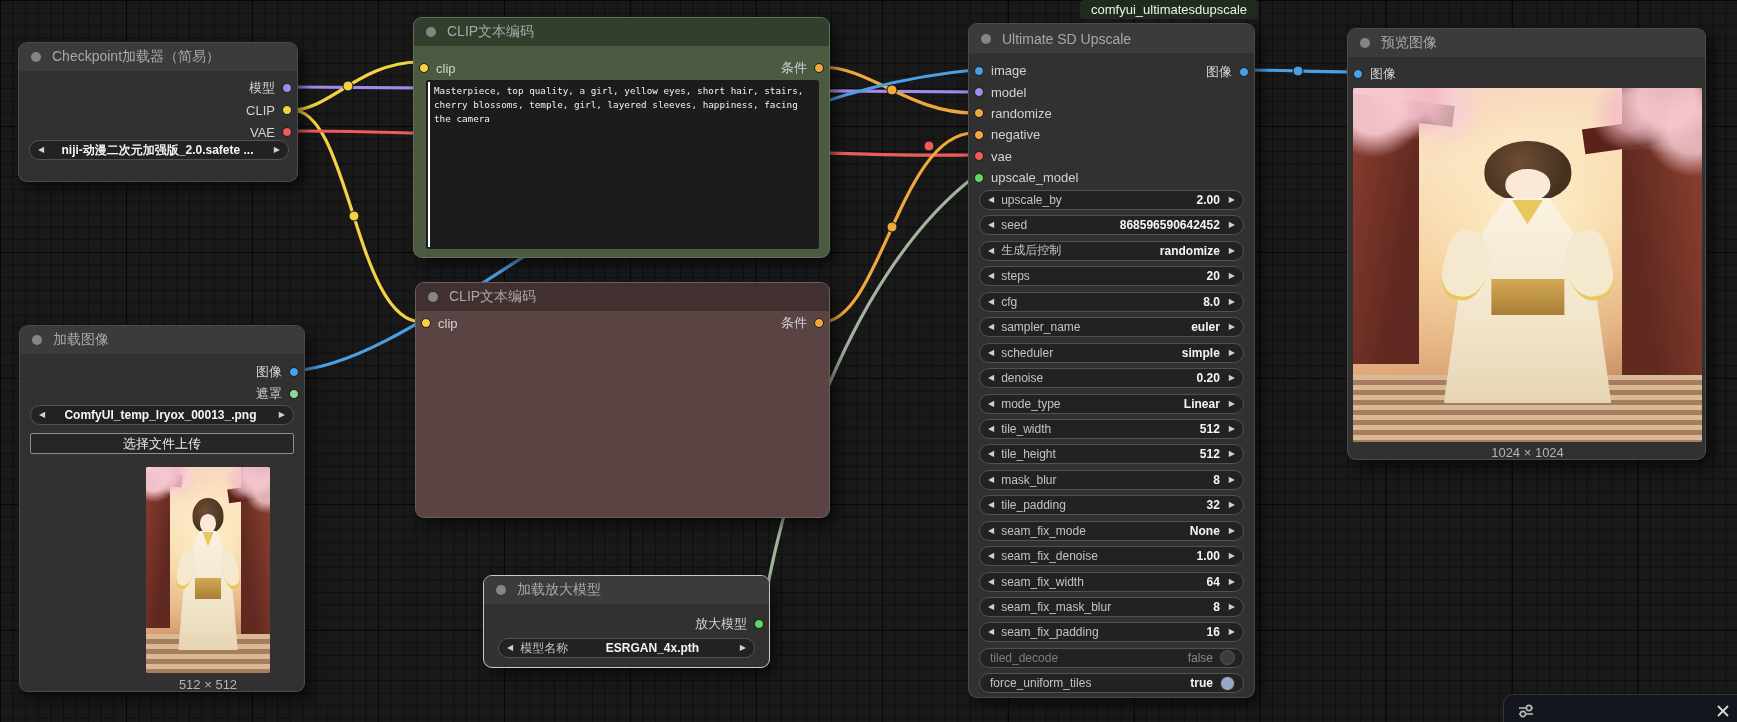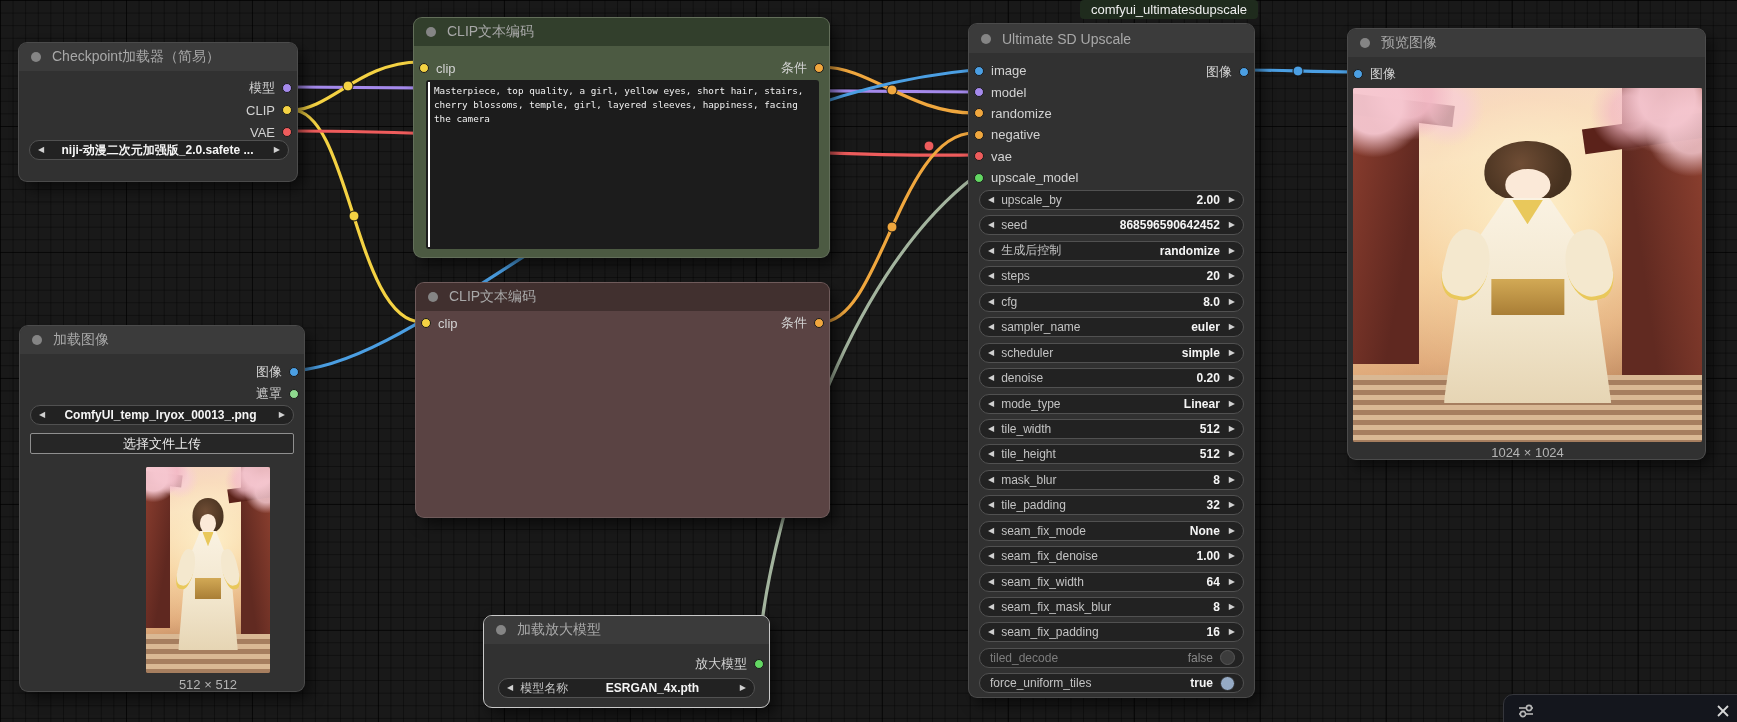--- a/index.html
+++ b/index.html
@@ -212,21 +212,21 @@
         <div class="art g-face"></div>
         <div class="art g-body"></div>
         <div class="art g-collar"></div>
         <div class="art g-obi"></div>
         <div class="art g-sleeve-l"></div>
         <div class="art g-sleeve-r"></div>
       </div>
     <div class="img-caption" style="left:126px;top:351px;width:124px;">512 × 512</div>
   </div>
 
-  <div class="node selected" style="left:483px;top:575px;width:287px;height:93px;margin-top:40px;">
+  <div class="node selected" style="left:483px;top:575px;width:287px;height:93px;">
     <div class="node-header">
       <span class="collapse-dot"></span>
       <span class="node-title">加载放大模型</span>
     </div>
     <div class="row-abs" style="top:37px;padding-left:40px;">
       <div class="port-row out">
         <span class="port-label">放大模型</span>
         <span class="port-dot" style="background: rgb(99, 215, 99);"></span>
       </div>
     </div>

